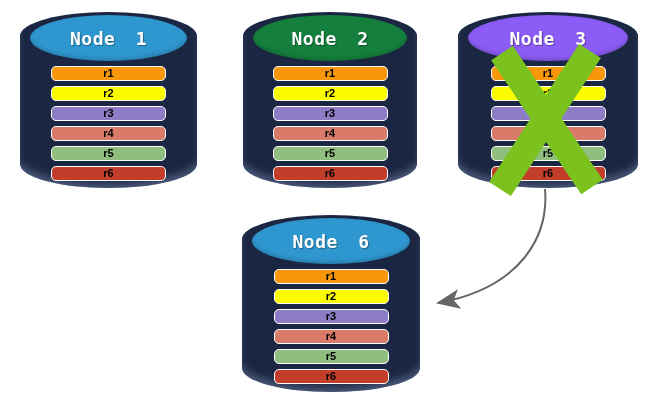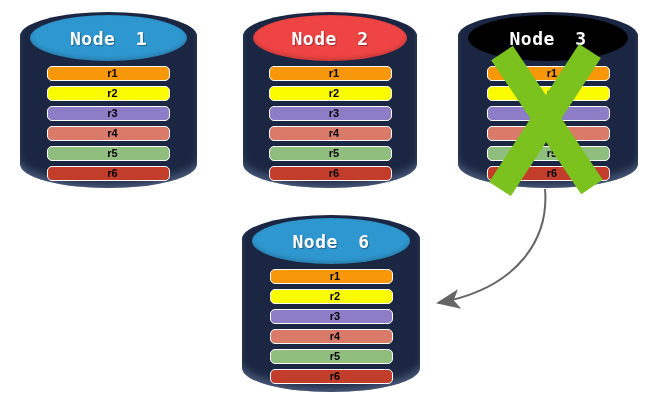--- a/index.html
+++ b/index.html
@@ -28,21 +28,20 @@
   }
   .rows {
     position:absolute; left:0; right:0; top:54px;
     display:flex; flex-direction:column; align-items:center; gap:5px;
   }
   .bar {
     width:113px; height:13px;
     border:1px solid #ffffff; border-radius:5px;
     text-align:center; color:#000;
     font:700 11px/13px "Liberation Sans", sans-serif;
-    padding-left:8px;
   }
   #node1 { left:20px;  top:12px;  width:177px; height:176px; }
   #node2 { left:243px; top:12px;  width:174px; height:176px; }
   #node3 { left:458px; top:12px;  width:180px; height:176px; }
   #node4 { left:242px; top:215px; width:178px; height:177px; }
   .x-overlay {
     position:absolute; left:36px; top:33px; width:106px; height:150px;
     overflow:visible; z-index:3;
   }
   #arrow-layer {
@@ -65,36 +64,36 @@
       <div class="bar" style="background: rgb(252, 252, 0);">r2</div>
       <div class="bar" style="background: rgb(140, 125, 198);">r3</div>
       <div class="bar" style="background: rgb(217, 123, 104);">r4</div>
       <div class="bar" style="background: rgb(143, 190, 127);">r5</div>
       <div class="bar" style="background: rgb(195, 61, 43);">r6</div>
     </div>
   </div>
 
   <div class="cyl" id="node2">
     <div class="cyl-body" style="background: rgb(27, 39, 66);"></div>
-    <div class="cyl-top" style="background: #ef4444;">
+    <div class="cyl-top" style="background: #15803d;">
       <span class="cyl-title">Node 2</span>
     </div>
     <div class="rows">
       <div class="bar" style="background: rgb(247, 151, 9);">r1</div>
       <div class="bar" style="background: rgb(252, 252, 0);">r2</div>
       <div class="bar" style="background: rgb(140, 125, 198);">r3</div>
       <div class="bar" style="background: rgb(217, 123, 104);">r4</div>
       <div class="bar" style="background: rgb(143, 190, 127);">r5</div>
       <div class="bar" style="background: rgb(195, 61, 43);">r6</div>
     </div>
   </div>
 
   <div class="cyl" id="node3">
     <div class="cyl-body" style="background: rgb(27, 39, 66);"></div>
-    <div class="cyl-top" style="background: #000000;">
+    <div class="cyl-top" style="background: #8b5cf6;">
       <span class="cyl-title">Node 3</span>
     </div>
     <div class="rows">
       <div class="bar" style="background: rgb(247, 151, 9);">r1</div>
       <div class="bar" style="background: rgb(252, 252, 0);">r2</div>
       <div class="bar" style="background: rgb(140, 125, 198);">r3</div>
       <div class="bar" style="background: rgb(217, 123, 104);">r4</div>
       <div class="bar" style="background: rgb(143, 190, 127);">r5</div>
       <div class="bar" style="background: rgb(195, 61, 43);">r6</div>
     </div>

